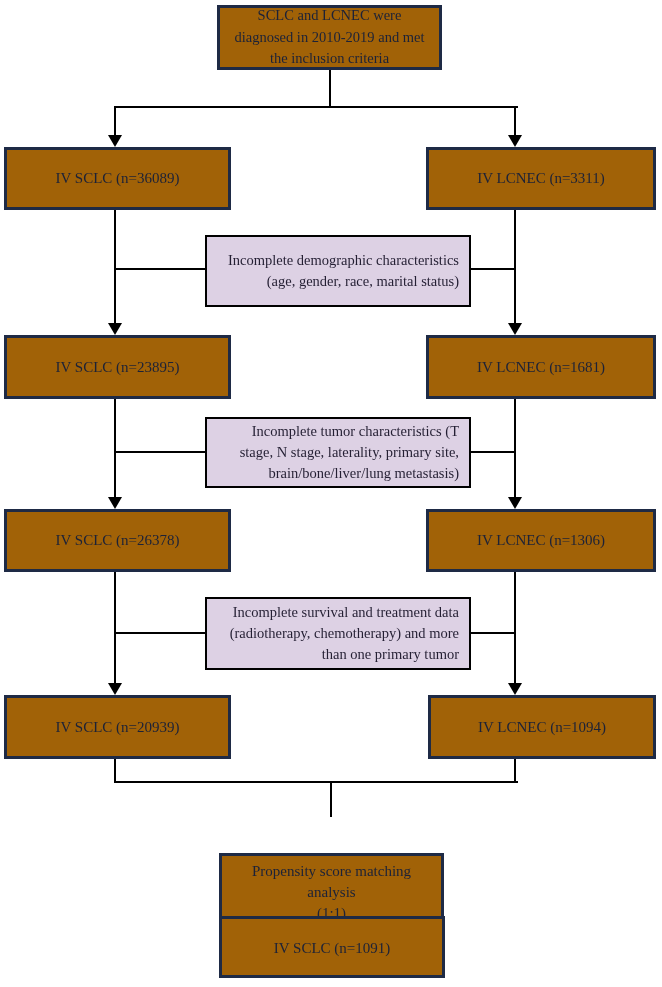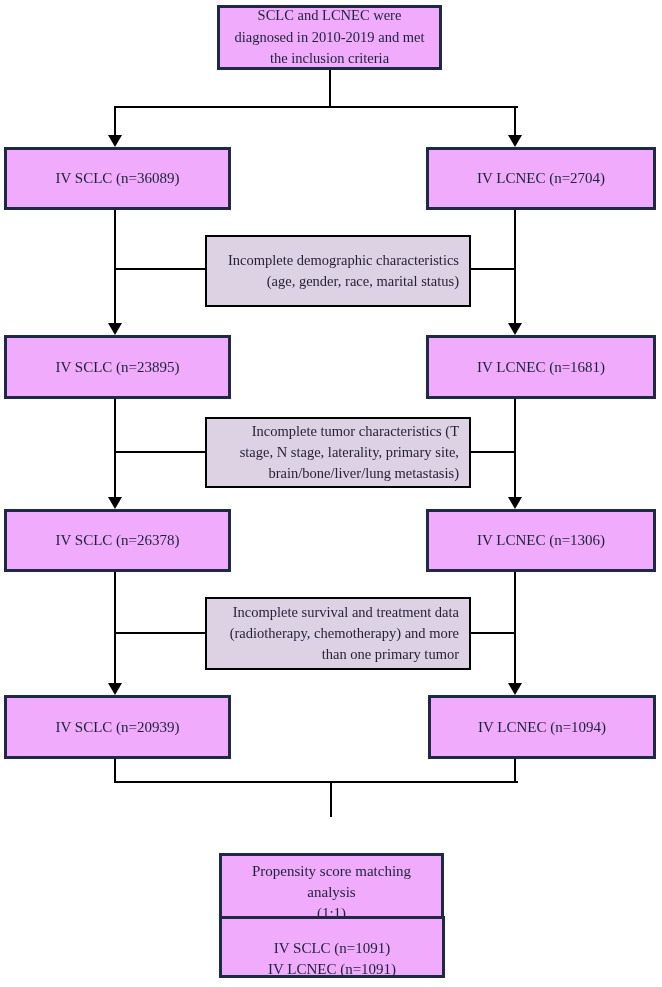--- a/index.html
+++ b/index.html
@@ -13,21 +13,21 @@
   .box{
     position:absolute;
     box-sizing:border-box;
     display:flex;
     align-items:center;
     justify-content:center;
     text-align:center;
     color:#1c2238;
   }
   .box.blue{
-    background:#f0abfc;
+    background:#a16207;
     border:3px solid #1e2a45;
     font-size:15px;
     line-height:1.4;
     padding:4px 8px;
   }
   .box.purple{
     background:#ddd1e4;
     border:2px solid #000000;
     font-size:14.5px;
     line-height:1.45;
@@ -96,21 +96,21 @@
   <div class="arrow" style="left:324px;top:904px"></div>
 
   <div class="box blue top" style="left:217px;top:5px;width:225px;height:65px">
     <span>SCLC and LCNEC were diagnosed in 2010-2019 and met the inclusion criteria</span>
   </div>
 
   <div class="box blue" style="left:4px;top:147px;width:227px;height:63px">
     <span>IV SCLC  (n=36089)</span>
   </div>
   <div class="box blue" style="left:426px;top:147px;width:230px;height:63px">
-    <span>IV LCNEC  (n=2704)</span>
+    <span>IV LCNEC  (n=3311)</span>
   </div>
 
   <div class="box purple" style="left:205px;top:235px;width:266px;height:72px">
     <span>Incomplete demographic characteristics (age, gender, race, marital status)</span>
   </div>
 
   <div class="box blue" style="left:4px;top:335px;width:227px;height:64px">
     <span>IV SCLC  (n=23895)</span>
   </div>
   <div class="box blue" style="left:426px;top:335px;width:230px;height:64px">
@@ -142,17 +142,16 @@
   <div class="box blue" style="left:219px;top:853px;width:225px;height:79px">
     <span>
       <span style="display:block">Propensity score matching analysis</span>
       <span style="display:block">(1:1)</span>
     </span>
   </div>
 
   <div class="box blue" style="left:219px;top:916px;width:226px;height:62px;padding:19px 8px">
     <span class="stack">
       <span>IV SCLC (n=1091)</span>
-      <span>IV LCNEC (n=1091)</span>
     </span>
   </div>
 
 </div>
 
 </body></html>

